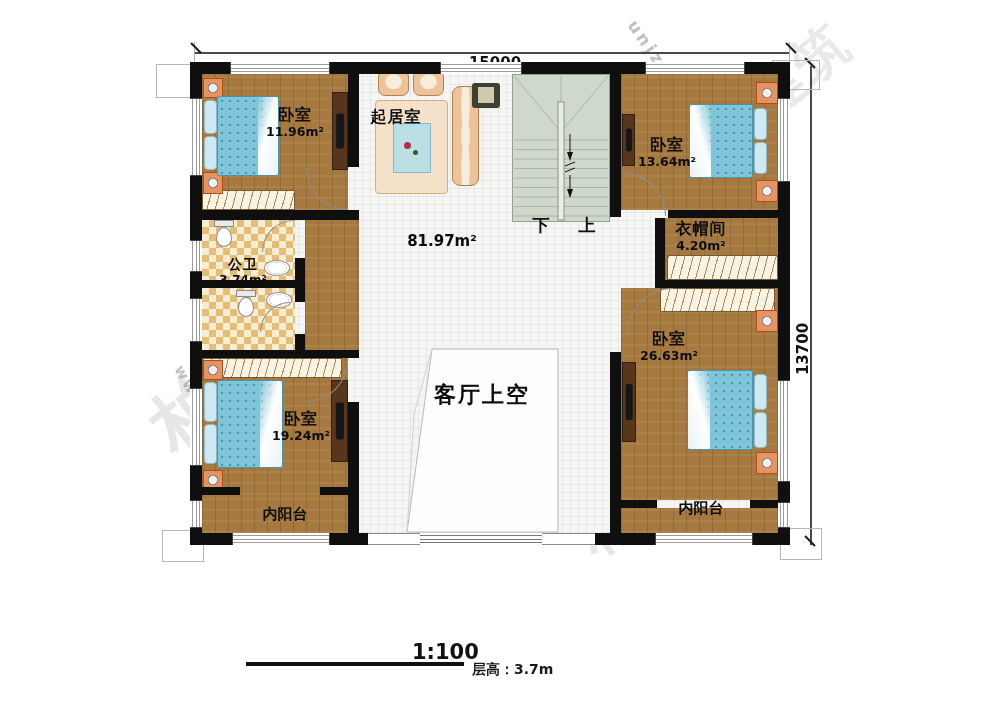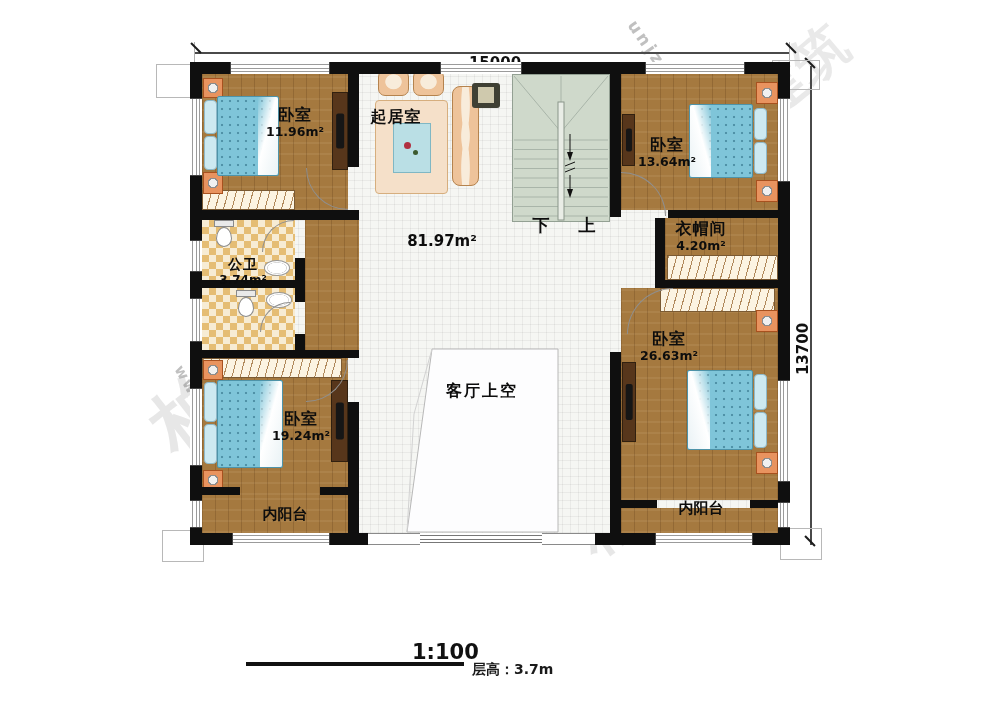--- a/index.html
+++ b/index.html
@@ -270,21 +270,21 @@
     </div>
     <div class="lbl" style="left:58px;top:348px;width:106px;">
       <span class="n">卧室</span>
       <span class="a">19.24m²</span>
     </div>
     <div class="lbl" style="left:426px;top:268px;width:106px;">
       <span class="n">卧室</span>
       <span class="a">26.63m²</span>
     </div>
     <div class="lbl" style="left:236px;top:320px;width:112px;">
-      <span style="font-size:16px;letter-spacing:2px;font-family:Liberation Serif, serif;">客厅上空</span>
+      <span style="font-size:22px;letter-spacing:2px;font-family:Liberation Serif, serif;">客厅上空</span>
     </div>
     <div class="lbl" style="left:42px;top:444px;width:106px;">
       <span class="one">内阳台</span>
     </div>
     <div class="lbl" style="left:458px;top:438px;width:106px;">
       <span class="one">内阳台</span>
     </div>
   </div>
 
 

